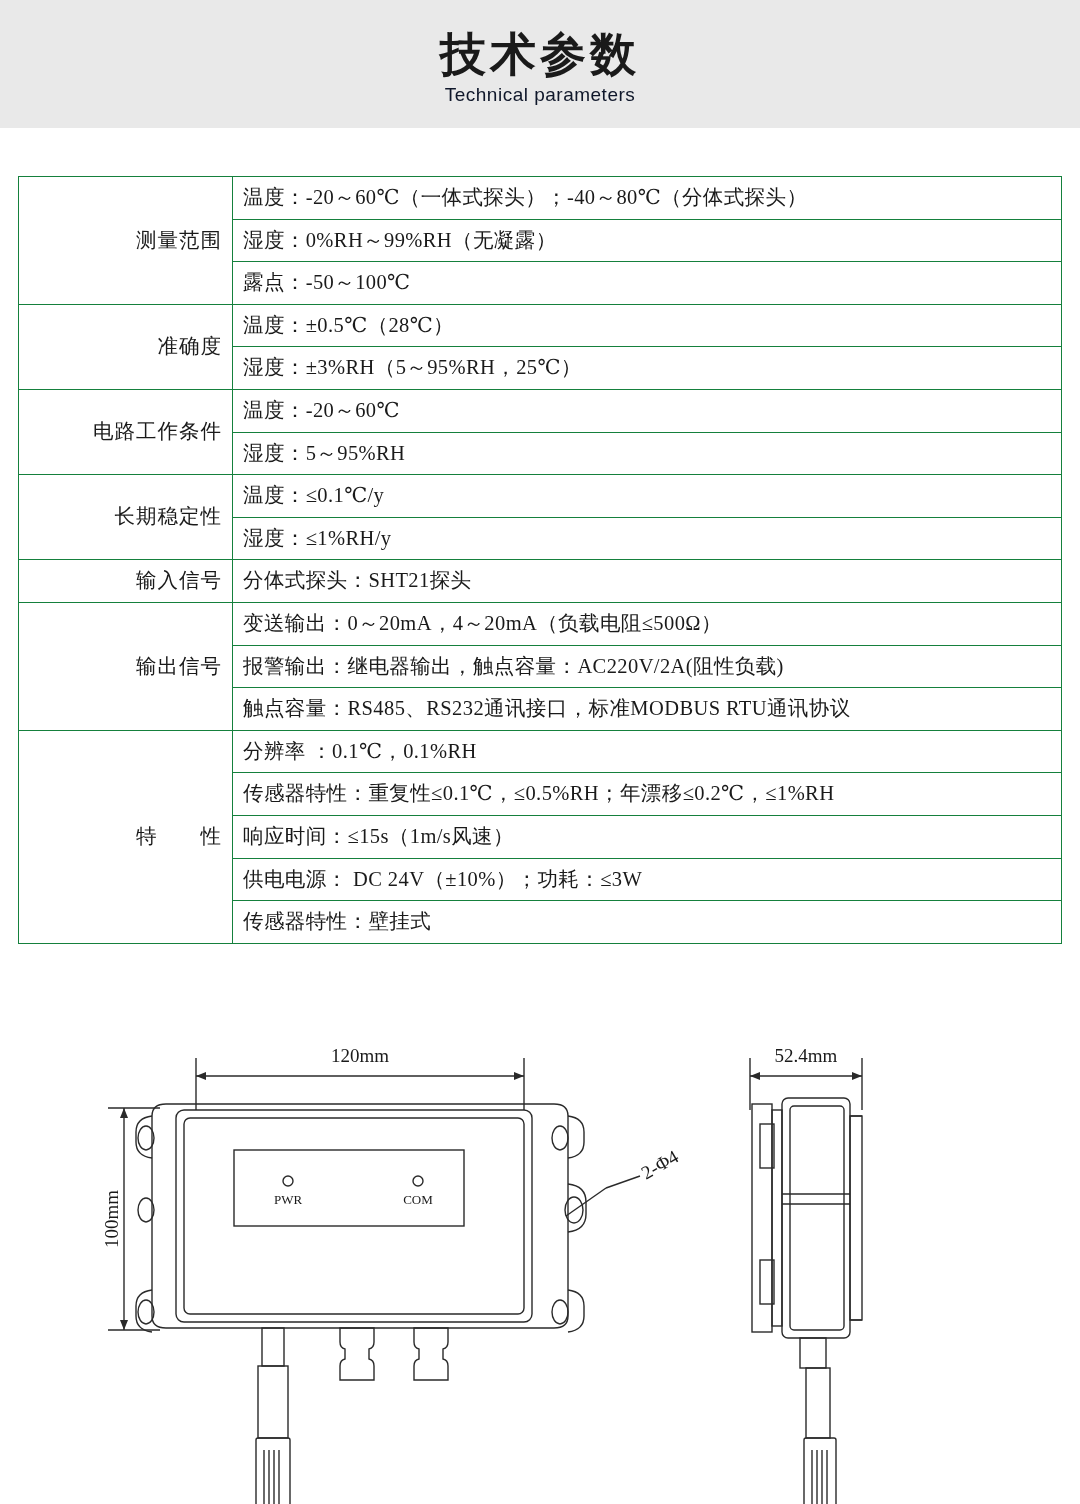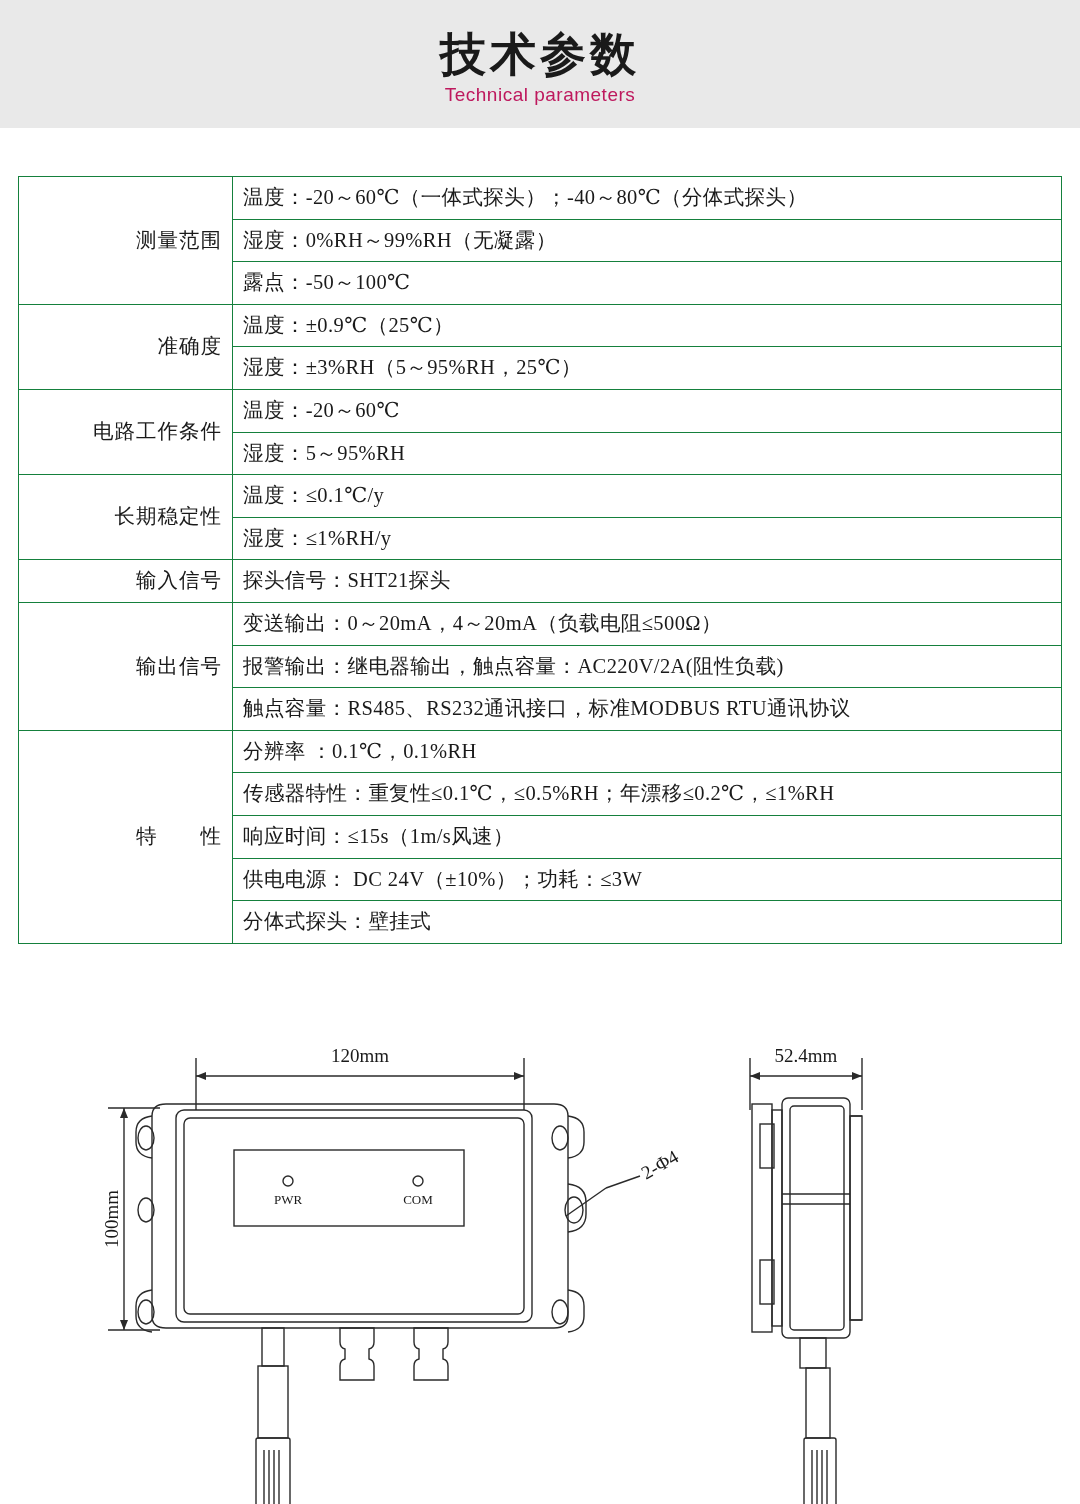--- a/index.html
+++ b/index.html
@@ -29,21 +29,21 @@
     font-family: "Liberation Sans", "DejaVu Sans", sans-serif;
     font-size: 46px;
     font-weight: bold;
     letter-spacing: 4px;
     color: #1a1a1a;
     line-height: 1.15;
   }
   .banner-sub {
     font-family: "Liberation Sans", "DejaVu Sans", sans-serif;
     font-size: 19px;
-    color: #be185d;
+    color: #0f172a;
     margin-top: 4px;
     letter-spacing: 0.5px;
   }
 
   
   .table-wrap {
     margin: 48px 18px 0 18px;
   }
   table.spec {
     border-collapse: collapse;
@@ -107,21 +107,21 @@
       </tr>
       <tr>
         <td class="value">湿度：0%RH～99%RH（无凝露）</td>
       </tr>
       <tr>
         <td class="value">露点：-50～100℃</td>
       </tr>
 
       <tr>
         <td class="label" rowspan="2">准确度</td>
-        <td class="value">温度：±0.9℃（25℃）</td>
+        <td class="value">温度：±0.5℃（28℃）</td>
       </tr>
       <tr>
         <td class="value">湿度：±3%RH（5～95%RH，25℃）</td>
       </tr>
 
       <tr>
         <td class="label" rowspan="2">电路工作条件</td>
         <td class="value">温度：-20～60℃</td>
       </tr>
       <tr>
@@ -131,21 +131,21 @@
       <tr>
         <td class="label" rowspan="2">长期稳定性</td>
         <td class="value">温度：≤0.1℃/y</td>
       </tr>
       <tr>
         <td class="value">湿度：≤1%RH/y</td>
       </tr>
 
       <tr>
         <td class="label">输入信号</td>
-        <td class="value">探头信号：SHT21探头</td>
+        <td class="value">分体式探头：SHT21探头</td>
       </tr>
 
       <tr>
         <td class="label" rowspan="3">输出信号</td>
         <td class="value">变送输出：0～20mA，4～20mA（负载电阻≤500Ω）</td>
       </tr>
       <tr>
         <td class="value">报警输出：继电器输出，触点容量：AC220V/2A(阻性负载)</td>
       </tr>
       <tr>
@@ -159,21 +159,21 @@
       <tr>
         <td class="value">传感器特性：重复性≤0.1℃，≤0.5%RH；年漂移≤0.2℃，≤1%RH</td>
       </tr>
       <tr>
         <td class="value">响应时间：≤15s（1m/s风速）</td>
       </tr>
       <tr>
         <td class="value">供电电源： DC 24V（±10%）；功耗：≤3W</td>
       </tr>
       <tr>
-        <td class="value">分体式探头：壁挂式</td>
+        <td class="value">传感器特性：壁挂式</td>
       </tr>
     </tbody>
   </table>
 </div>
 
 <div class="drawings">
   <svg width="1080" height="544" viewBox="0 0 1080 544" xmlns="http://www.w3.org/2000/svg">
     <g fill="none" stroke="#2a2a2a" stroke-width="1.4">
 
       <line x1="196" y1="78" x2="524" y2="78"></line>

